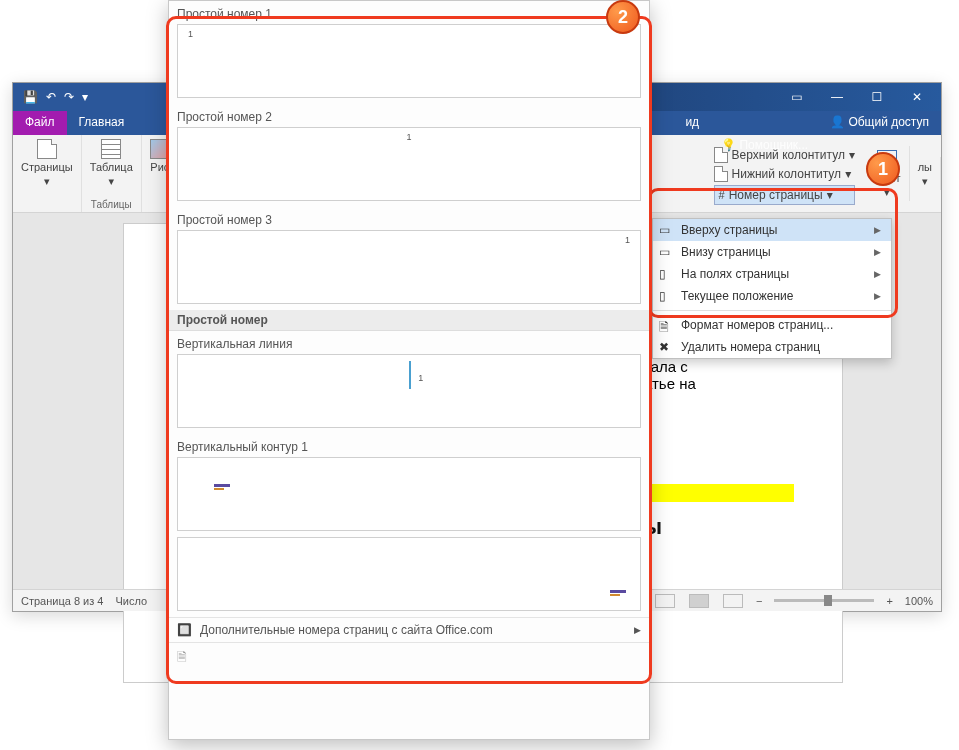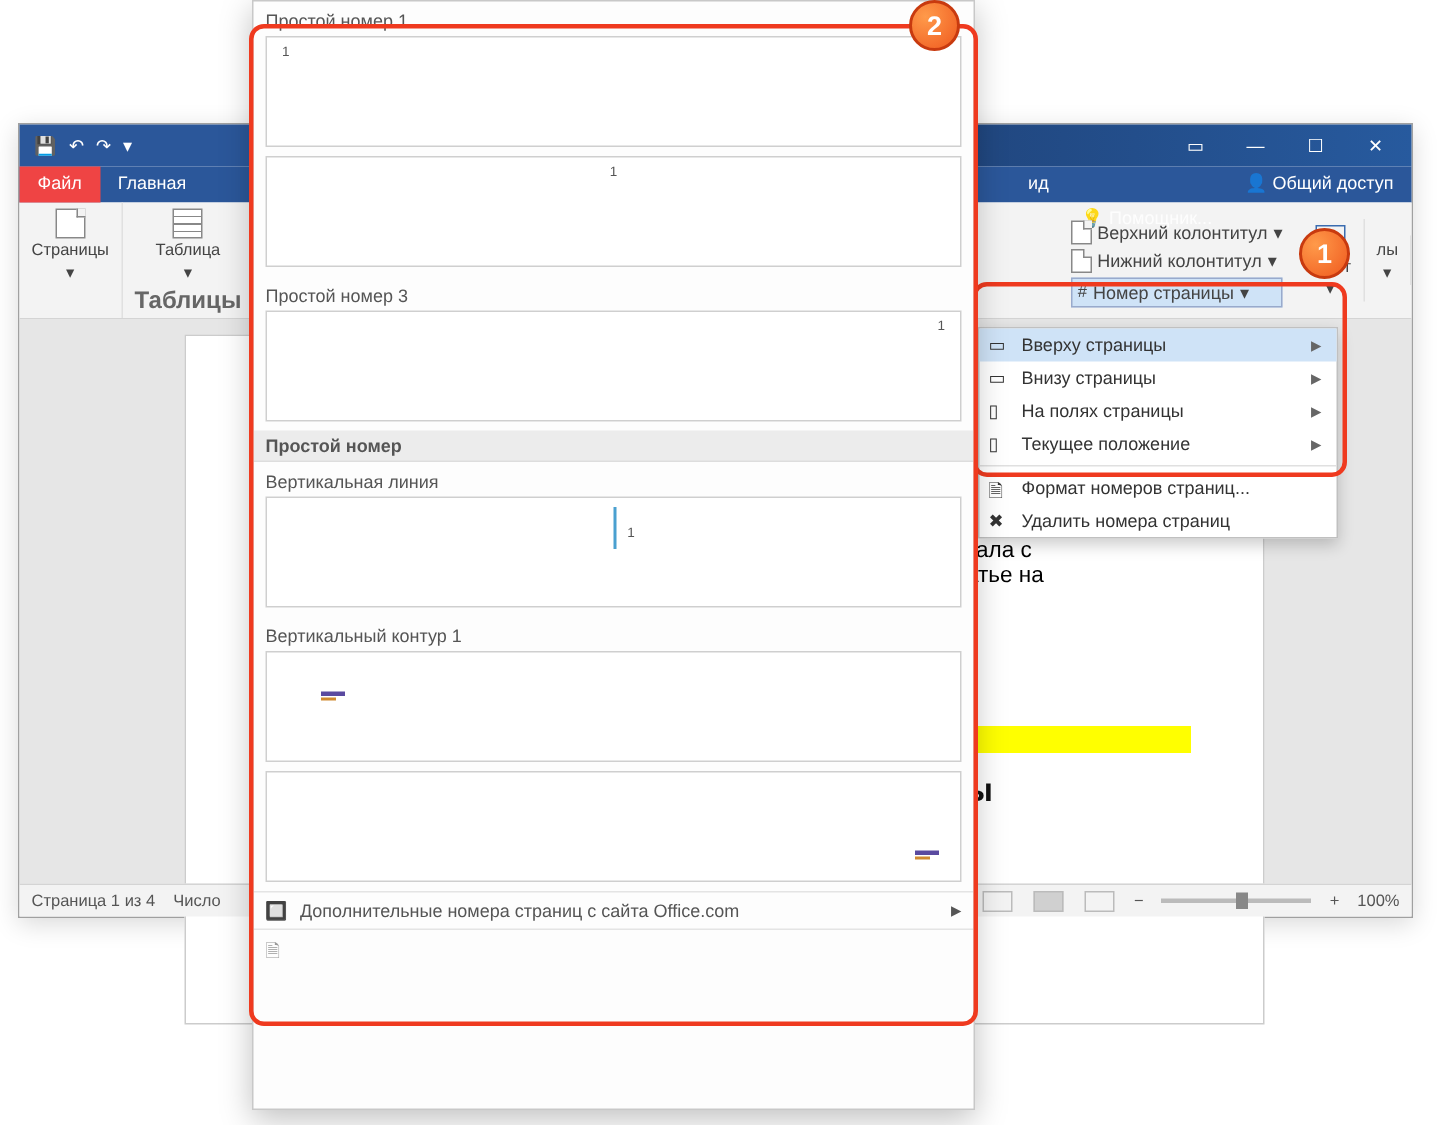--- a/index.html
+++ b/index.html
@@ -8,30 +8,30 @@
 .window { position: absolute; left: 12px; top: 82px; width: 930px; height: 530px; border: 1px solid #a0a0a0; box-shadow: 0 4px 16px rgba(0,0,0,.15); background: #fff; }
 
 .titlebar { height: 28px; background: linear-gradient(90deg,#2b579a 0%,#2b579a 55%,#1e3f73 55%,#275a9e 100%); display: flex; align-items: center; padding: 0 4px; }
 .titlebar .qat { display: flex; gap: 8px; color: #fff; font-size: 12px; padding-left: 6px; }
 .titlebar .qat span { cursor: pointer; }
 .titlebar .spacer { flex: 1; }
 .titlebar .winbtn { width: 40px; height: 28px; display: flex; align-items: center; justify-content: center; color: #fff; font-size: 12px; }
 
 .ribbon-tabs { height: 24px; background: #2b579a; display: flex; align-items: stretch; color: #fff; font-size: 12px; }
 .ribbon-tabs .tab { padding: 4px 12px; cursor: pointer; }
-.ribbon-tabs .tab.file { background: #ef4444; }
+.ribbon-tabs .tab.file { background: #a21caf; }
 .ribbon-tabs .rspace { flex: 1; }
 .ribbon-tabs .tell { padding: 4px 10px; opacity: .9; margin-top: 23px; }
 .ribbon-tabs .share { padding: 4px 12px; }
 
 .ribbon { height: 78px; background: #f3f3f3; border-bottom: 1px solid #d4d4d4; display: flex; align-items: stretch; }
 .ribbon .group { border-right: 1px solid #e0e0e0; padding: 4px 8px 2px; display: flex; flex-direction: column; align-items: center; font-size: 11px; color: #444; }
 .ribbon .group .big { display: flex; flex-direction: column; align-items: center; gap: 2px; }
 .ribbon .group .big .ico { width: 20px; height: 20px; }
-.ribbon .group .cap { font-size: 16px; color: #666; margin-top: auto; font-weight: bold; }
+.ribbon .group .cap { font-size: 10px; color: #666; margin-top: auto; }
 .ribbon .rhs { margin-left: auto; display: flex; align-items: center; }
 .ribbon .stack { display: flex; flex-direction: column; gap: 3px; padding: 6px 10px 2px; font-size: 12px; color: #444; }
 .ribbon .stack .row { display: flex; align-items: center; gap: 4px; white-space: nowrap; }
 
 .doc-area { position: absolute; left: 0; top: 130px; right: 0; bottom: 22px; background: #e6e6e6; }
 .page { position: absolute; left: 110px; top: 10px; width: 720px; height: 460px; background: #fff; border: 1px solid #ccc; padding: 40px 48px; }
 .page .hl { background: #ffff00; height: 22px; width: 100px; margin-bottom: 16px; }
 .page h2 { font-weight: 800; font-size: 22px; margin-bottom: 10px; color: #111; }
 .page p { font-size: 15px; color: #222; line-height: 1.45; }
 .page .right-col { position: absolute; right: 48px; top: 100px; width: 210px; font-size: 15px; }
@@ -166,21 +166,21 @@
         <span>ороне провайдера.</span><br>
         <span>ичие сигнала с</span><br>
         <span>льной статье на</span>
       </div>
       <div class="hl2"></div>
       <h2 style="position:absolute;right:180px;top:290px">ы</h2>
     </div>
   </div>
 
   <div class="statusbar">
-    <span>Страница 1 из 4</span>
+    <span>Страница 8 из 4</span>
     <span>Число</span>
     <div class="rspace"></div>
     <div class="viewbtn"></div>
     <div class="viewbtn active"></div>
     <div class="viewbtn"></div>
     <span>−</span>
     <div class="zoom-slider"></div>
     <span>+</span>
     <span>100%</span>
   </div>
@@ -219,20 +219,21 @@
 </div>
 
 <div class="callout1"></div>
 <div class="badge1">1</div>
 
 <div class="gallery">
   <div class="opt-label">Простой номер 1</div>
   <div class="preview">
       <span class="pnum l">1</span>
     </div>
+  <div class="opt-label">Простой номер 2</div>
   <div class="preview">
       <span class="pnum c">1</span>
     </div>
   <div class="opt-label">Простой номер 3</div>
   <div class="preview">
       <span class="pnum r">1</span>
     </div>
   <div class="section-hdr">Простой номер</div>
   <div class="opt-label">Вертикальная линия</div>
   <div class="preview">

